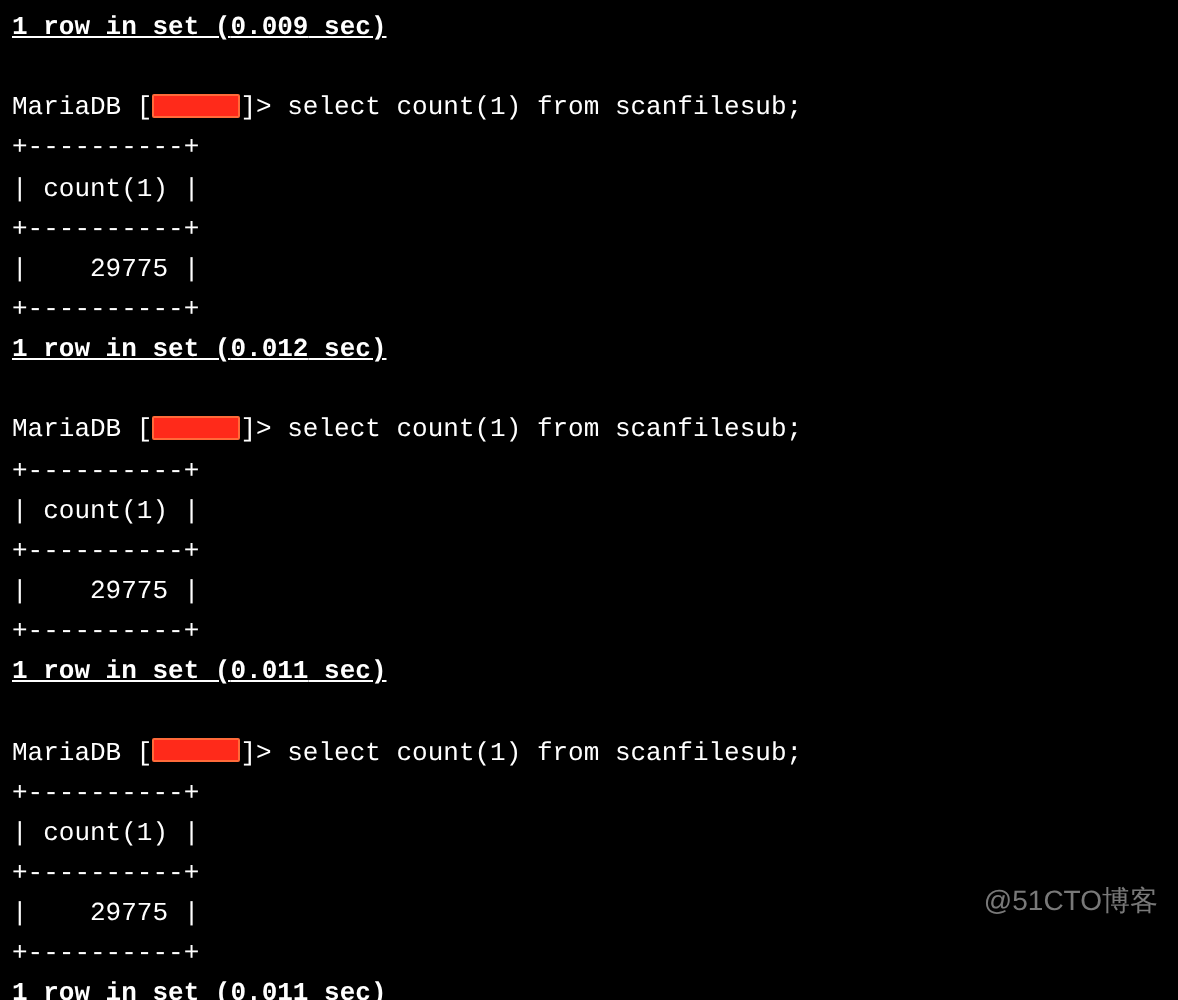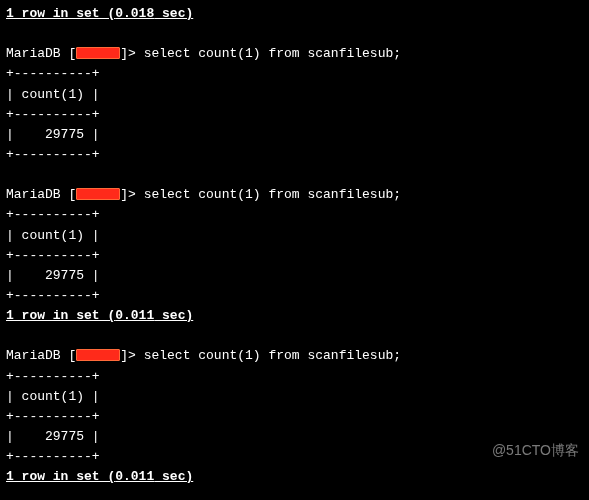--- a/index.html
+++ b/index.html
@@ -47,28 +47,29 @@
       font-size: 14px;
       font-weight: normal;
       pointer-events: none;
       margin-left: 24px;
     }
   </style>
 </head>
 <body>
 
 <div id="terminal">
-    <div class="line "><span class="bold">1 row in set (</span><span class="bold">0.018</span><span class="bold"> sec)</span></div>
+    <div class="line "><span class="bold">1 row in set (</span><span class="bold">0.009</span><span class="bold"> sec)</span></div>
     <div class="line "> </div>
     <div class="line "><span>MariaDB [</span><span class="redact redact-narrow"></span><span>]&gt; </span><span>select count(1) from scanfilesub;</span></div>
     <div class="line ">+----------+</div>
     <div class="line ">| count(1) |</div>
     <div class="line ">+----------+</div>
     <div class="line ">|    29775 |</div>
     <div class="line ">+----------+</div>
+    <div class="line "><span class="bold">1 row in set (</span><span class="bold">0.012</span><span class="bold"> sec)</span></div>
     <div class="line "> </div>
     <div class="line "><span>MariaDB [</span><span class="redact redact-narrow"></span><span>]&gt; </span><span>select count(1) from scanfilesub;</span></div>
     <div class="line ">+----------+</div>
     <div class="line ">| count(1) |</div>
     <div class="line ">+----------+</div>
     <div class="line ">|    29775 |</div>
     <div class="line ">+----------+</div>
     <div class="line "><span class="bold">1 row in set (</span><span class="bold">0.011</span><span class="bold"> sec)</span></div>
     <div class="line "> </div>
     <div class="line "><span>MariaDB [</span><span class="redact redact-narrow"></span><span>]&gt; </span><span>select count(1) from scanfilesub;</span></div>

